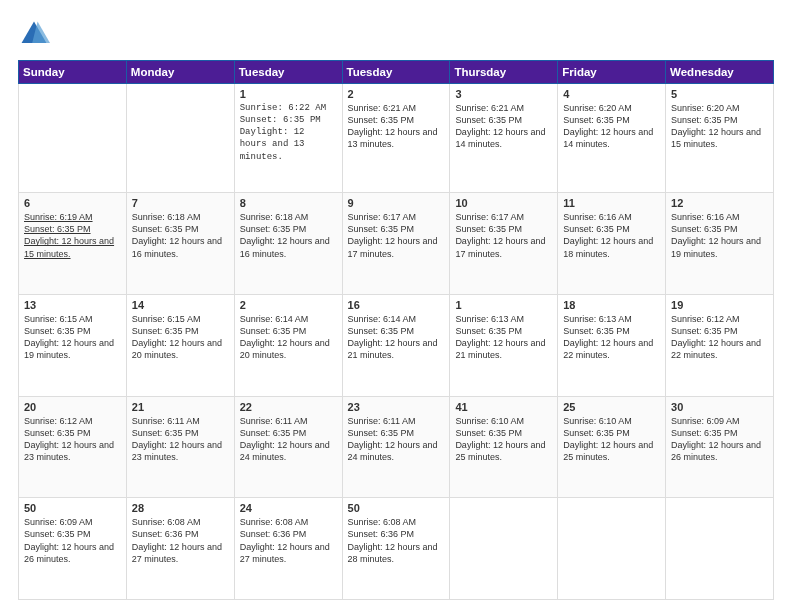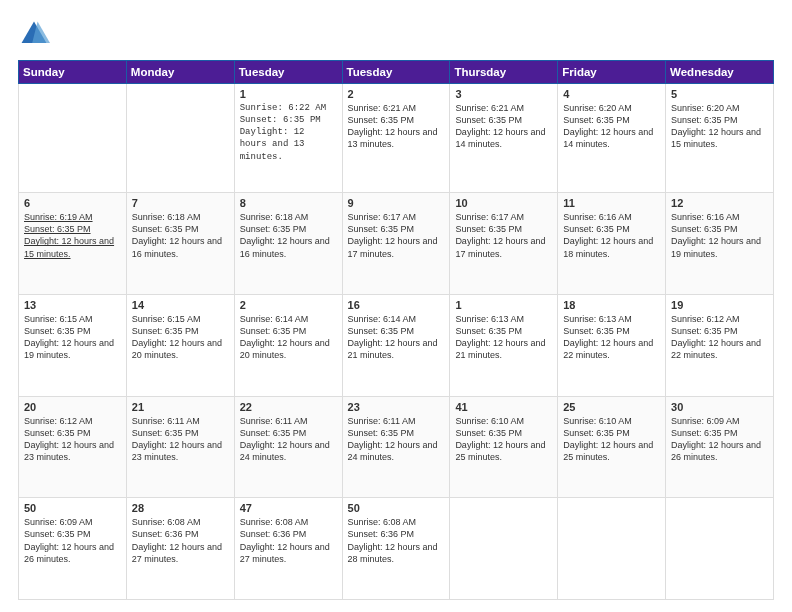--- a/index.html
+++ b/index.html
@@ -314,21 +314,21 @@
 Sunset: 6:35 PM
 Daylight: 12 hours and 26 minutes.</div>
           </td>
           <td>
             <span class="day-num">28</span>
             <div class="day-info" style="white-space: pre-line;">Sunrise: 6:08 AM
 Sunset: 6:36 PM
 Daylight: 12 hours and 27 minutes.</div>
           </td>
           <td>
-            <span class="day-num">47</span>
+            <span class="day-num">24</span>
             <div class="day-info" style="white-space: pre-line;">Sunrise: 6:08 AM
 Sunset: 6:36 PM
 Daylight: 12 hours and 27 minutes.</div>
           </td>
           <td>
             <span class="day-num">50</span>
             <div class="day-info" style="white-space: pre-line;">Sunrise: 6:08 AM
 Sunset: 6:36 PM
 Daylight: 12 hours and 28 minutes.</div>
           </td>

